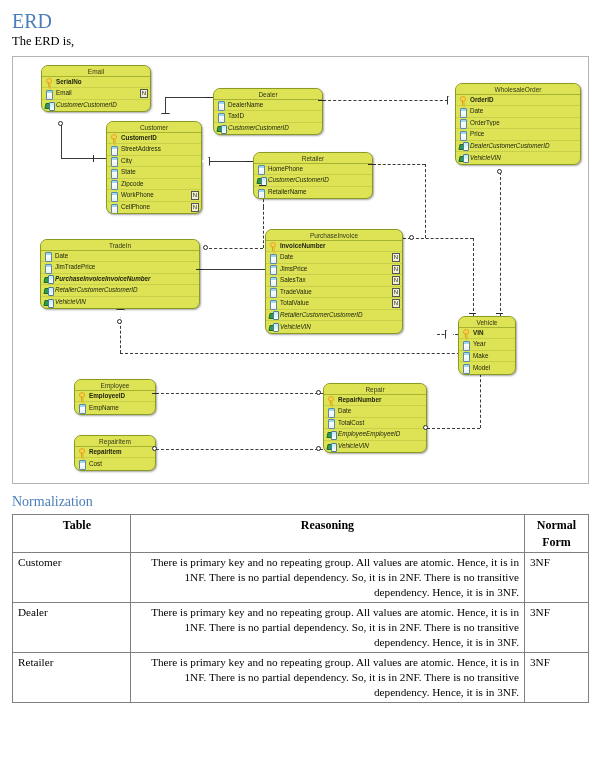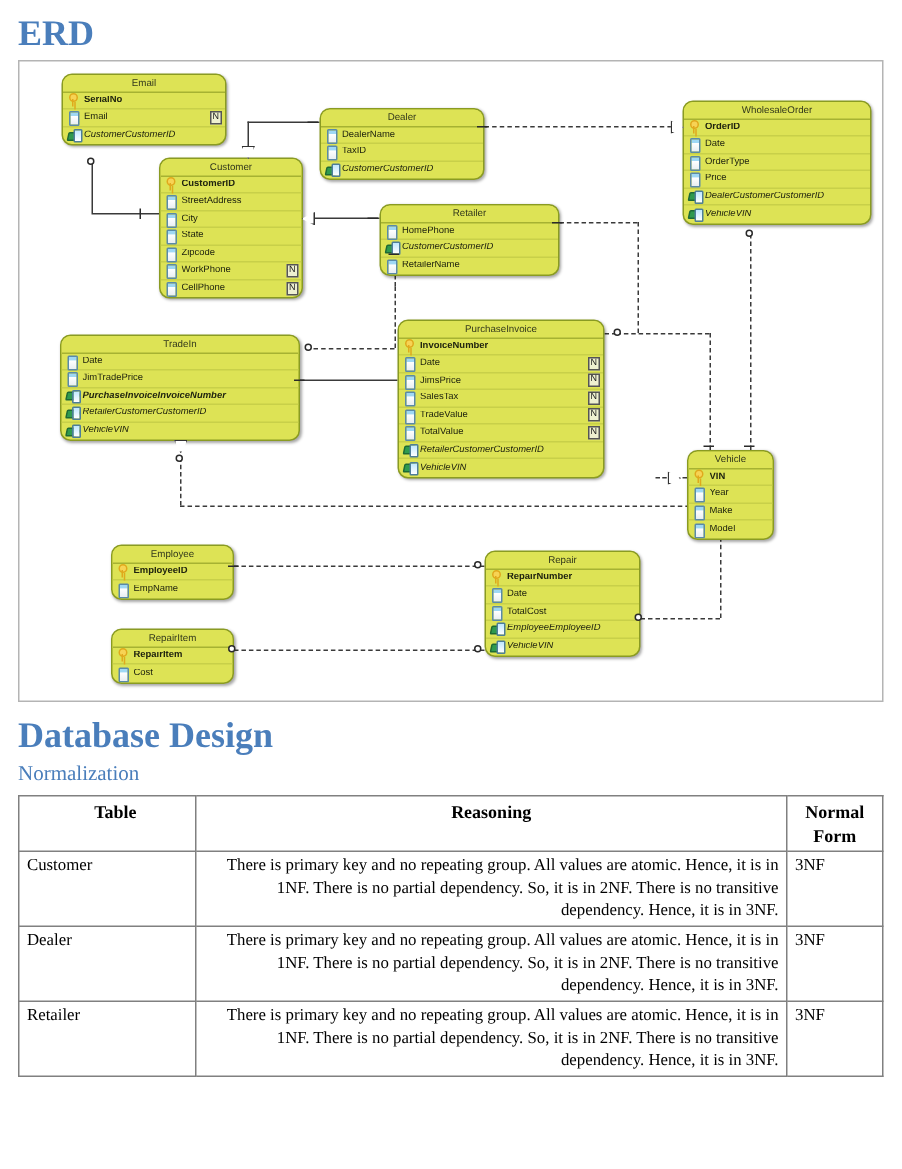--- a/index.html
+++ b/index.html
@@ -10,22 +10,22 @@
     background: #ffffff;
     font-family: "Liberation Serif", serif;
     color: #000000;
     position: relative;
     overflow: hidden;
   }
   .page { position: relative; width: 601px; height: 779px; padding: 0 12px; }
 
   h1.doc-h1 {
     font-family: "Liberation Serif", serif;
-    font-size: 24px;
-    font-weight: bold;
+    font-size: 20px;
+    font-weight: normal;
     color: #4a7ebb;
     margin: 10px 0 2px 0;
     line-height: 1.1;
   }
   h2.doc-h2 {
     font-family: "Liberation Serif", serif;
     font-size: 14px;
     font-weight: normal;
     color: #4a7ebb;
     margin: 4px 0 2px 0;
@@ -187,20 +187,21 @@
   table.norm th.h-table { width: 118px; padding-left: 16px; }
   table.norm th.h-reason { width: 395px; margin-top: 30px; }
   table.norm th.h-nf { width: 64px; }
 </style>
 </head>
 <body>
 
 <div class="page">
 
   <h1 class="doc-h1">ERD</h1>
+  <p class="doc-p">The ERD is,</p>
 
   <div class="erd-canvas">
     <div class="erd-inner" id="erd-inner">
 
       <div class="seg v" style="left:48px; top:65px; height:36px;"></div>
       <div class="seg h" style="left:48px; top:101px; width:45px;"></div>
       <div class="circ" style="left:45px; top:64px;"></div>
       <div class="tick" style="left:80px; top:98px;"></div>
 
       <div class="seg h" style="left:152px; top:40px; width:48px;"></div>
@@ -511,21 +512,20 @@
             </li>
             <li class="attr ">
               <span class="ic col"></span>
               <span class="nm">Cost</span>
             </li>
           </ul>
         </div>
       </div>
   </div>
 
-  <h1 class="doc-h1">Database Design</h1>
   <h2 class="doc-h2">Normalization</h2>
 
   <table class="norm">
     <thead>
       <tr>
         <th class="h-table">Table</th>
         <th class="h-reason">Reasoning</th>
         <th class="h-nf">Normal Form</th>
       </tr>
     </thead>

